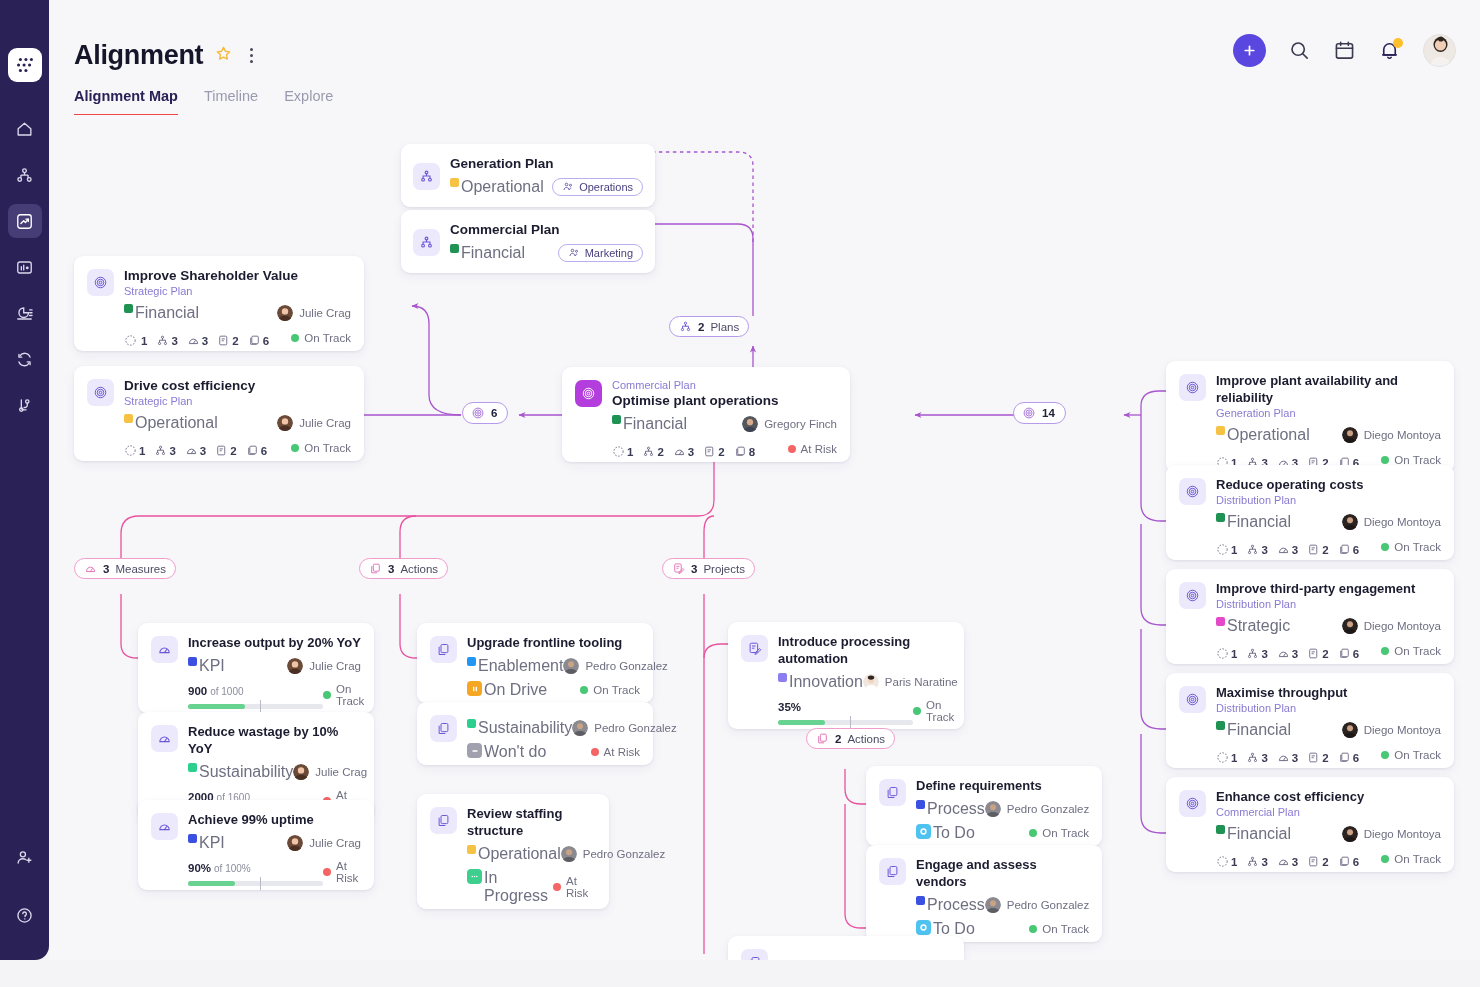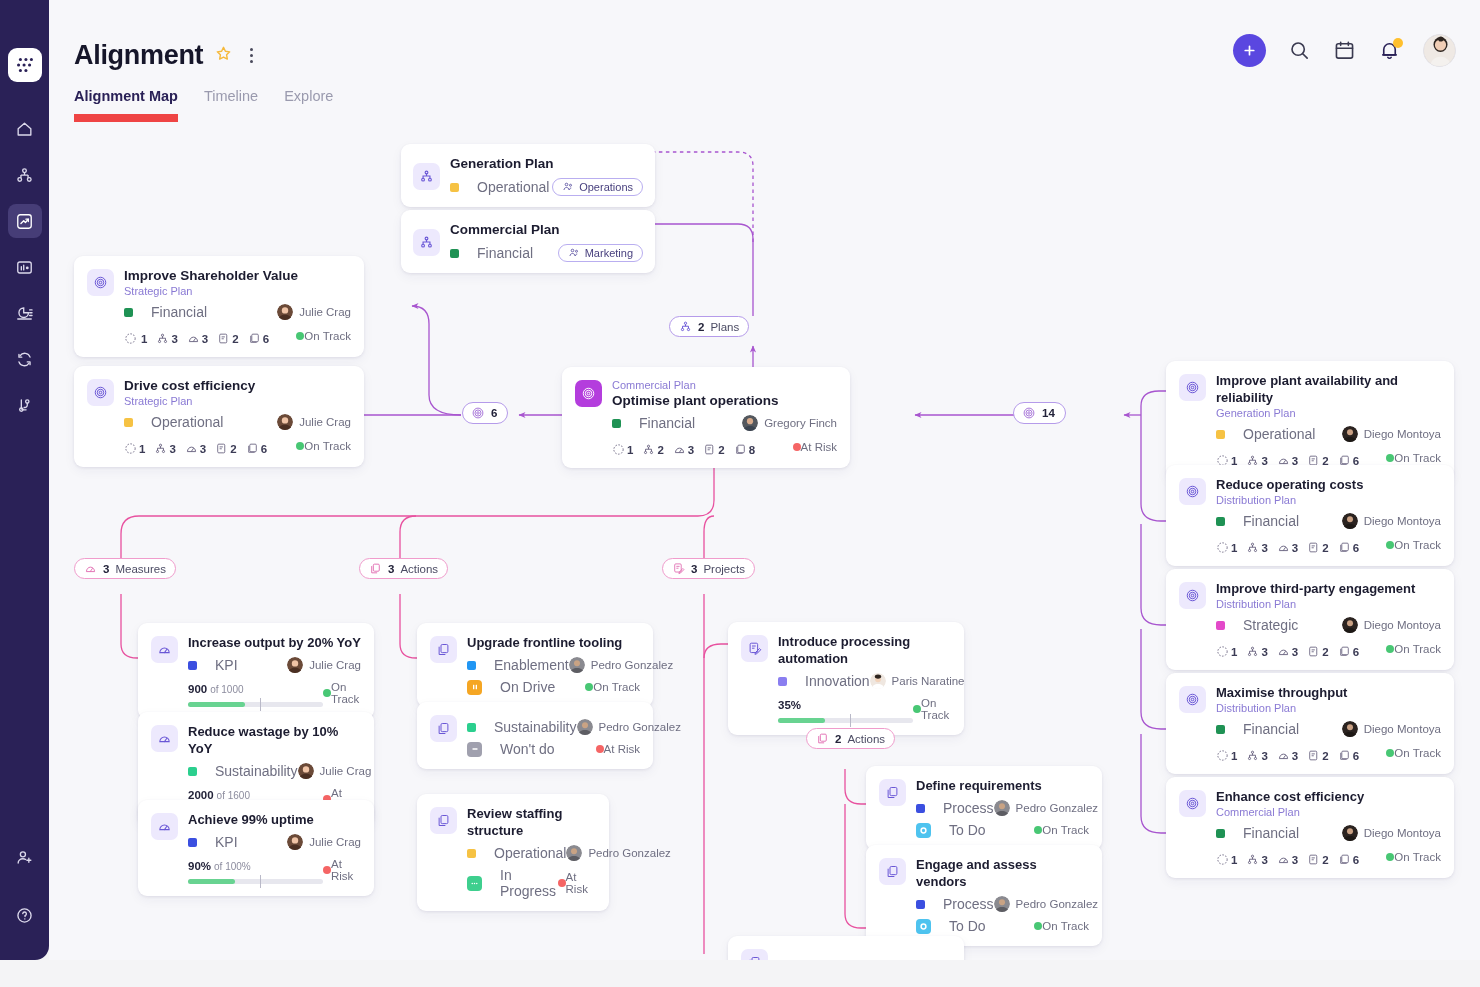--- a/index.html
+++ b/index.html
@@ -34,21 +34,21 @@
   
   .header { position: absolute; left: 49px; top: 0; right: 0; height: 124px; background: #f7f7fa; }
   .title-row { position: absolute; left: 25px; top: 40px; display: flex; align-items: center; gap: 11px; }
   .page-title { font-size: 27px; font-weight: 700; color: #16162a; letter-spacing: -0.3px; }
   .star-icon { cursor: pointer; }
   .kebab { width: 14px; height: 20px; display: flex; flex-direction: column; justify-content: center; align-items: center; gap: 3px; cursor: pointer; }
   .kebab i { width: 3px; height: 3px; border-radius: 50%; background: #4a4a5c; display: block; }
 
   .tabs { position: absolute; left: 25px; top: 88px; display: flex; gap: 26px; }
   .tab { font-size: 14.5px; color: #9a9aae; padding-bottom: 10px; cursor: pointer; font-weight: 500; }
-  .tab.active { color: #2a2157; font-weight: 700; border-bottom: 8px solid #ef4444; }
+  .tab.active { color: #2a2157; font-weight: 700; border-bottom: 1px solid #ef4444; }
 
   .header-actions { position: absolute; right: 24px; top: 34px; display: flex; align-items: center; gap: 22px; }
   .plus-btn {
     width: 33px; height: 33px; border-radius: 50%; background: #5a47e0;
     display: flex; align-items: center; justify-content: center; cursor: pointer; border: none;
   }
   .hicon { cursor: pointer; display: flex; align-items: center; justify-content: center; position: relative; }
   .bell-dot { position: absolute; right: -2px; top: -1px; width: 10px; height: 10px; border-radius: 50%; background: #ffc02e; }
   .avatar-hdr {
     width: 33px; height: 33px; border-radius: 50%; overflow: hidden; cursor: pointer;
@@ -56,37 +56,37 @@
   }
 
   
   .canvas { position: absolute; left: 49px; top: 124px; right: 0; bottom: 27px; overflow: hidden; background: #f7f7fa; }
   svg.edges { position: absolute; left: 0; top: 0; width: 1431px; height: 836px; pointer-events: none; }
 
   
   .card {
     position: absolute; background: #fff; border-radius: 9px;
     box-shadow: 0 1px 3px rgba(40,30,90,.09), 0 4px 12px rgba(40,30,90,.05);
-    padding: 11px 13px 12px 13px; display: flex; gap: 10px;
+    padding: 11px 13px 4px 13px; display: flex; gap: 10px;
   }
   .card-ic {
     width: 27px; height: 27px; border-radius: 7px; background: #ede9fd;
     display: flex; align-items: center; justify-content: center; flex: 0 0 auto; margin-top: 2px;
   }
   .card-ic.solid { background: #b43ddd; }
   .card-body { flex: 1 1 auto; min-width: 0; }
   .card-plan { font-size: 11px; color: #8a7ad4; line-height: 14px; }
   .card-title { font-size: 13.5px; font-weight: 700; color: #1c1c30; line-height: 17px; }
   .card-title.sm { font-size: 13px; }
   .row-meta { display: flex; align-items: center; justify-content: space-between; margin-top: 6px; }
-  .tagwrap { display: flex; align-items: center; gap: 18px; font-size: 14px; color: #6f6f82; }
+  .tagwrap { display: flex; gap: 2px; font-size: 16px; color: #6f6f82; }
   .sq { width: 9px; height: 9px; border-radius: 2px; flex: 0 0 auto; }
   .owner { display: flex; align-items: center; gap: 6px; font-size: 11.5px; color: #6f6f82; white-space: nowrap; }
   .av { width: 16px; height: 16px; border-radius: 50%; flex: 0 0 auto; overflow: hidden; }
-  .statwrap { display: flex; align-items: center; font-size: 11.5px; color: #6f6f82; }
+  .statwrap { display: flex; align-items: center; gap: 5px; font-size: 11.5px; color: #6f6f82; }
   .dot { width: 8px; height: 8px; border-radius: 50%; flex: 0 0 auto; }
   .counts { display: flex; align-items: center; gap: 9px; margin-top: 6px; }
   .cnt { display: flex; align-items: center; gap: 2px; font-size: 11.5px; color: #3b3b55; font-weight: 600; }
   .cnt svg { opacity: .85; }
 
   .plancard { align-items: center; padding: 11px 12px; }
   .chip {
     display: inline-flex; align-items: center; gap: 5px;
     border: 1px solid #b9aef0; border-radius: 11px; padding: 2px 9px;
     font-size: 11px; color: #473f7d; background: #fff; white-space: nowrap;

